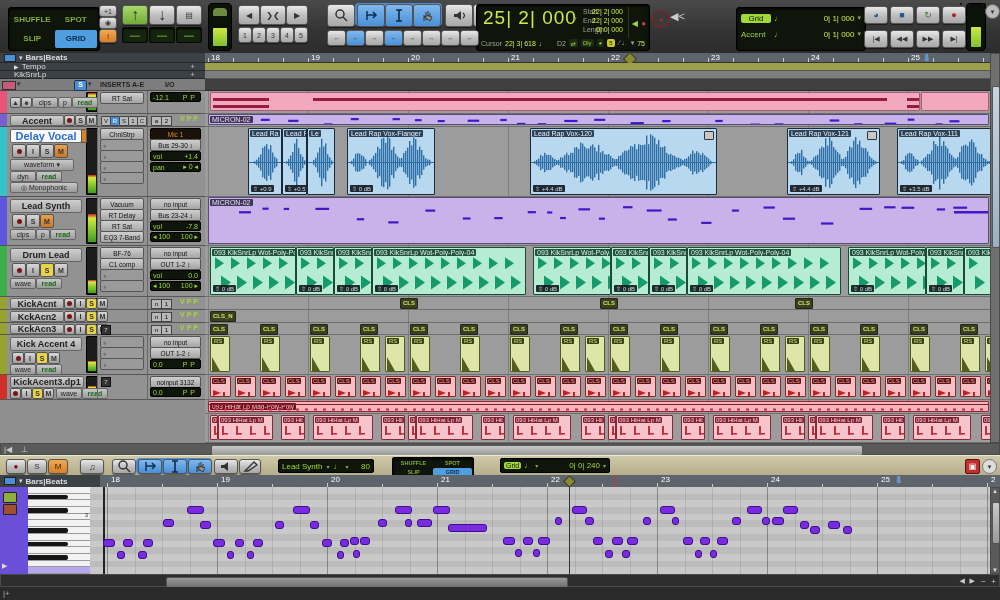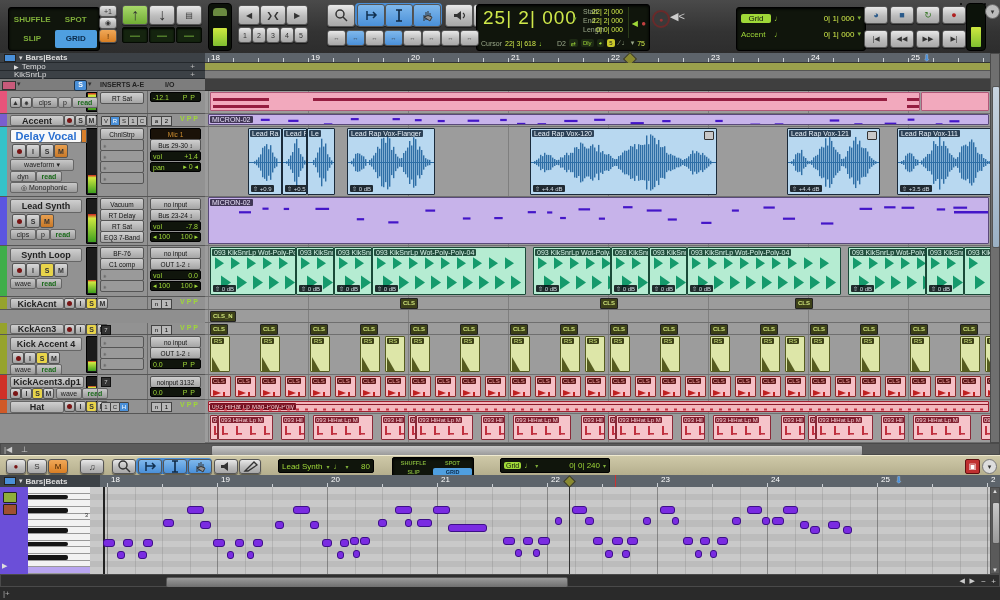--- a/index.html
+++ b/index.html
@@ -429,21 +429,21 @@
             <span>◂ 100</span>
             <span>100 ▸</span>
           </div>
         </div>
       </div>
       <div class="trow" style="top: 155px; height: 51px;">
         <div class="ctab" style="background: rgb(63, 174, 74);"></div>
         <div class="meterstrip">
           <div class="mfill" style="height: 12.9375px;"></div>
         </div>
-        <div class="nameplate" style="left: 10px; top: 2px; width: 70px; height: 12px;">Synth Loop</div>
+        <div class="nameplate" style="left: 10px; top: 2px; width: 70px; height: 12px;">Drum Lead</div>
         <div class="tbtn rec" style="left: 12px; top: 17px; width: 12px; height: 12px;"></div>
         <div class="tbtn" style="left: 26px; top: 17px; width: 12px; height: 12px;">I</div>
         <div class="tbtn yellow" style="left: 40px; top: 17px; width: 12px; height: 12px;">S</div>
         <div class="tbtn" style="left: 54px; top: 17px; width: 12px; height: 12px;">M</div>
         <div class="viewbtn" style="left: 10px; top: 32px; width: 24px; height: 9px;">wave</div>
         <div class="viewbtn readbtn" style="left: 36px; top: 32px; width: 24px; height: 9px;">read</div>
         <div class="inscell" style="top: 0px; height: 100%;">
           <div class="slot" style="top: 1px;">BF-76</div>
           <div class="slot" style="top: 12px;">C1 comp</div>
           <div class="slot empty" style="top: 23px;">⁕</div>
@@ -472,20 +472,37 @@
         <div class="tbtn" style="left: 75px; top: 1px; width: 9px; height: 9px;">I</div>
         <div class="tbtn yellow" style="left: 86px; top: 1px; width: 9px; height: 9px;">S</div>
         <div class="tbtn" style="left: 97px; top: 1px; width: 9px; height: 9px;">M</div>
         <div class="inscell" style="top: 0px; height: 100%;"></div>
         <div class="iocell" style="top: 0px; height: 100%;">
           <div style="position: absolute; left: 3px; top: 2px; width: 9px; height: 8px; background: rgb(184, 184, 184); border: 1px solid rgb(68, 68, 68); font-size: 6px; display: flex; align-items: center; justify-content: center;">n</div>
           <div style="position: absolute; left: 13px; top: 2px; width: 9px; height: 8px; background: rgb(184, 184, 184); border: 1px solid rgb(68, 68, 68); font-size: 6px; display: flex; align-items: center; justify-content: center;">1</div>
           <div class="vpp" style="position: absolute; right: 3px; top: 1px;">VPP</div>
         </div>
       </div>
+      <div class="trow" style="top: 219px; height: 13px;">
+        <div class="ctab" style="background: rgb(150, 163, 44);"></div>
+        <div class="meterstrip">
+          <div class="mfill" style="height: 7px;"></div>
+        </div>
+        <div class="nameplate" style="left: 10px; top: 1px; width: 52px; height: 9px;">KckAcn2</div>
+        <div class="tbtn rec" style="left: 64px; top: 1px; width: 9px; height: 9px;"></div>
+        <div class="tbtn" style="left: 75px; top: 1px; width: 9px; height: 9px;">I</div>
+        <div class="tbtn yellow" style="left: 86px; top: 1px; width: 9px; height: 9px;">S</div>
+        <div class="tbtn" style="left: 97px; top: 1px; width: 9px; height: 9px;">M</div>
+        <div class="inscell" style="top: 0px; height: 100%;"></div>
+        <div class="iocell" style="top: 0px; height: 100%;">
+          <div style="position: absolute; left: 3px; top: 2px; width: 9px; height: 8px; background: rgb(184, 184, 184); border: 1px solid rgb(68, 68, 68); font-size: 6px; display: flex; align-items: center; justify-content: center;">n</div>
+          <div style="position: absolute; left: 13px; top: 2px; width: 9px; height: 8px; background: rgb(184, 184, 184); border: 1px solid rgb(68, 68, 68); font-size: 6px; display: flex; align-items: center; justify-content: center;">1</div>
+          <div class="vpp" style="position: absolute; right: 3px; top: 1px;">VPP</div>
+        </div>
+      </div>
       <div class="trow" style="top: 232px; height: 12px;">
         <div class="ctab" style="background: rgb(150, 163, 44);"></div>
         <div class="meterstrip"></div>
         <div class="nameplate" style="left: 10px; top: 1px; width: 52px; height: 8px; text-decoration: underline;">KckAcn3</div>
         <div class="tbtn rec" style="left: 64px; top: 1px; width: 9px; height: 9px;"></div>
         <div class="tbtn" style="left: 75px; top: 1px; width: 9px; height: 9px;">I</div>
         <div class="tbtn yellow" style="left: 86px; top: 1px; width: 9px; height: 9px;">S</div>
         <div class="tbtn" style="left: 97px; top: 1px; width: 9px; height: 9px;">M</div>
         <div class="inscell" style="top: 0px; height: 100%;">
           <div style="position: absolute; left: 3px; top: 2px; width: 8px; height: 8px; background: rgb(51, 51, 51); color: rgb(204, 204, 204); font-size: 6px; display: flex; align-items: center; justify-content: center; border: 1px solid rgb(17, 17, 17);">7</div>
@@ -536,41 +553,20 @@
         <div class="viewbtn readbtn" style="left: 82px; top: 13px; width: 24px; height: 9px;">read</div>
         <div class="inscell" style="top: 0px; height: 100%;">
           <div style="position: absolute; left: 3px; top: 2px; width: 8px; height: 8px; background: rgb(51, 51, 51); color: rgb(204, 204, 204); font-size: 6px; display: flex; align-items: center; justify-content: center; border: 1px solid rgb(17, 17, 17);">7</div>
         </div>
         <div class="iocell" style="top: 0px; height: 100%;">
           <div class="iobtn" style="top: 1px;">noinput  3132</div>
           <div class="iolcd" style="top: 12px;">
             <span>0.0</span>
             <span style="letter-spacing:3px">PP</span>
           </div>
-        </div>
-      </div>
-      <div class="trow" style="top: 309px; height: 14px;">
-        <div class="ctab" style="background: rgb(208, 90, 40);"></div>
-        <div class="meterstrip">
-          <div class="mfill" style="height: 8px;"></div>
-        </div>
-        <div class="nameplate" style="left: 10px; top: 1px; width: 52px; height: 10px;">Hat</div>
-        <div class="tbtn rec" style="left: 64px; top: 1px; width: 9px; height: 9px;"></div>
-        <div class="tbtn" style="left: 75px; top: 1px; width: 9px; height: 9px;">I</div>
-        <div class="tbtn yellow" style="left: 86px; top: 1px; width: 9px; height: 9px;">S</div>
-        <div class="tbtn" style="left: 97px; top: 1px; width: 9px; height: 9px;">M</div>
-        <div class="inscell" style="top: 0px; height: 100%;">
-          <div style="position: absolute; left: 3px; top: 2px; width: 8px; height: 8px; background: rgb(184, 184, 184); border: 1px solid rgb(68, 68, 68); font-size: 6px; color: rgb(34, 34, 34); display: flex; align-items: center; justify-content: center; border-radius: 1px;">1</div>
-          <div style="position: absolute; left: 12px; top: 2px; width: 8px; height: 8px; background: rgb(184, 184, 184); border: 1px solid rgb(68, 68, 68); font-size: 6px; color: rgb(34, 34, 34); display: flex; align-items: center; justify-content: center; border-radius: 1px;">C</div>
-          <div style="position: absolute; left: 21px; top: 2px; width: 8px; height: 8px; background: rgb(74, 144, 217); border: 1px solid rgb(68, 68, 68); font-size: 6px; color: rgb(255, 255, 255); display: flex; align-items: center; justify-content: center; border-radius: 1px;">H</div>
-        </div>
-        <div class="iocell" style="top: 0px; height: 100%;">
-          <div style="position: absolute; left: 3px; top: 2px; width: 9px; height: 8px; background: rgb(184, 184, 184); border: 1px solid rgb(68, 68, 68); font-size: 6px; display: flex; align-items: center; justify-content: center;">n</div>
-          <div style="position: absolute; left: 13px; top: 2px; width: 9px; height: 8px; background: rgb(184, 184, 184); border: 1px solid rgb(68, 68, 68); font-size: 6px; display: flex; align-items: center; justify-content: center;">1</div>
-          <div class="vpp" style="position: absolute; right: 3px; top: 1px;">VPP</div>
         </div>
       </div>
     </div>
   <div id="lanes" class="abs">
       <div class="gridline" style="left: 3px;"></div>
       <div class="gridline" style="left: 103px;"></div>
       <div class="gridline" style="left: 203px;"></div>
       <div class="gridline" style="left: 303px;"></div>
       <div class="gridline" style="left: 403px;"></div>
       <div class="gridline" style="left: 503px;"></div>

